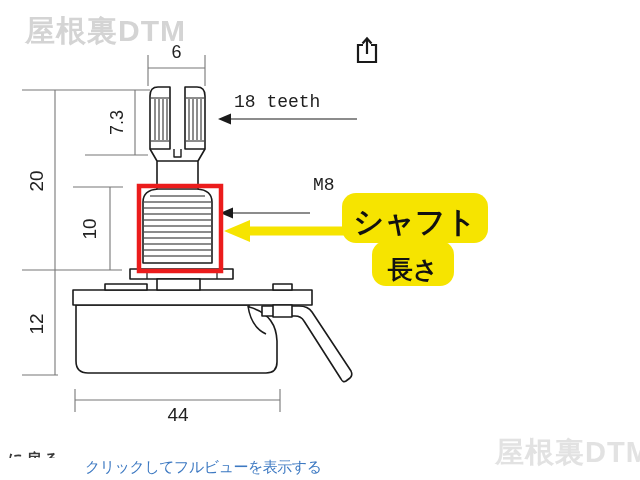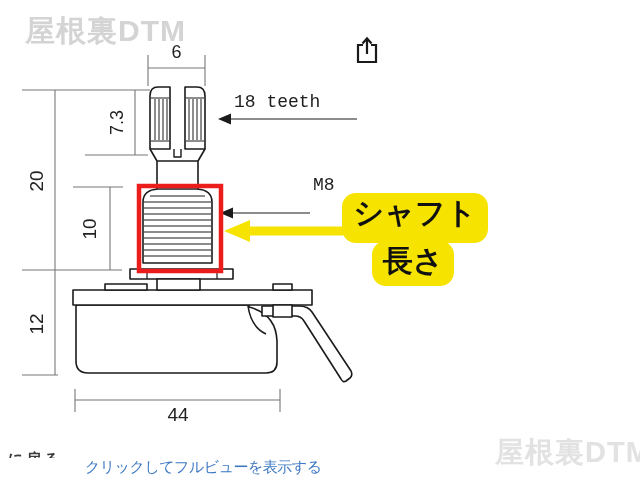--- a/index.html
+++ b/index.html
@@ -16,24 +16,24 @@
   .dim24{left:155px;top:404px;width:46px;font-size:19px;}
   .dim-v{width:46px;text-align:center;transform:rotate(-90deg);font-size:19px;}
   .dim73{left:94px;top:112px;font-size:18px;}
   .dim20{left:14px;top:170px;}
   .dim10{left:67px;top:218px;}
   .dim12{left:14px;top:313px;}
   .ann{color:#1e1e1e;font-size:18px;white-space:nowrap;font-family:Liberation Mono, monospace;}
   .teeth{left:234px;top:92px;}
   .m8{left:269px;top:175px;margin-left:44px;}
   .share-btn{left:353px;top:35px;width:28px;height:30px;cursor:pointer;background:none;border:none;padding:0;}
-  .callout-box{background:#F6E400;border-radius:14px;display:flex;align-items:flex-start;justify-content:center;
+  .callout-box{background:#F6E400;border-radius:14px;display:flex;align-items:flex-end;justify-content:center;
     font-weight:bold;color:#111;white-space:nowrap;}
   .callout-top{left:342px;top:193px;width:146px;height:50px;font-size:30px;}
-  .callout-bottom{left:372px;top:241px;width:82px;height:45px;font-size:30px;}
+  .callout-bottom{left:372px;top:241px;width:82px;height:45px;font-size:25px;}
   .full-view-link{left:85px;top:426px;font-size:15px;color:#3D79C2;letter-spacing:-0.5px;
     white-space:nowrap;text-decoration:none;cursor:pointer;margin-top:32px;}
   .partial-text{left:8px;top:450px;width:110px;height:8px;overflow:hidden;font-size:15px;
     font-weight:bold;color:#3a3a3a;letter-spacing:3px;cursor:pointer;}
 </style>
 </head>
 <body>
 
 <div id="stage">
 

